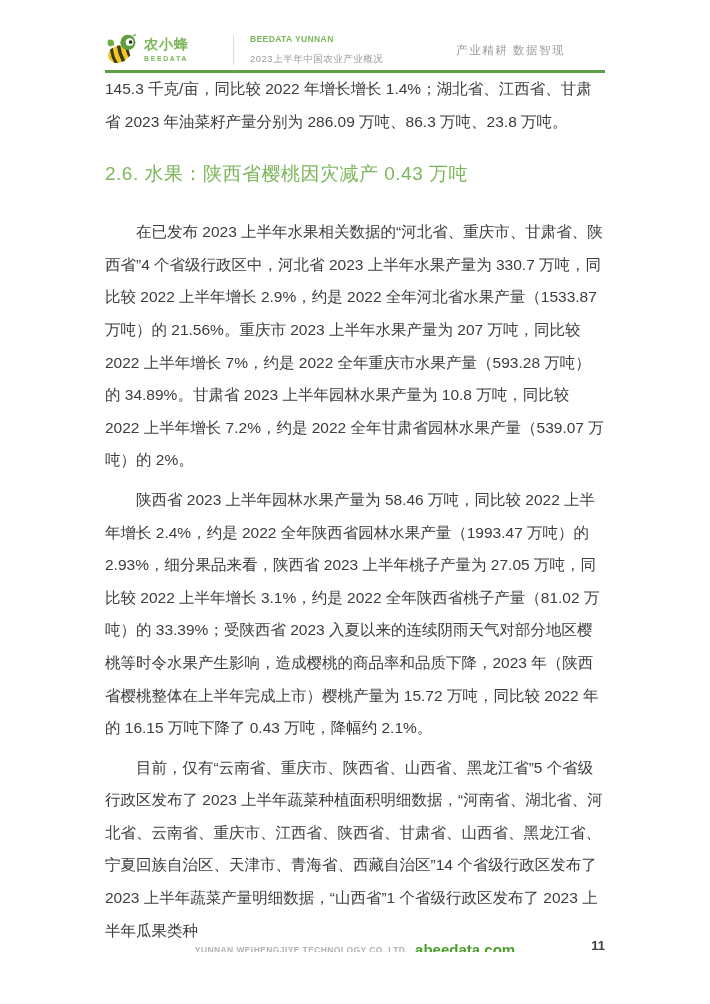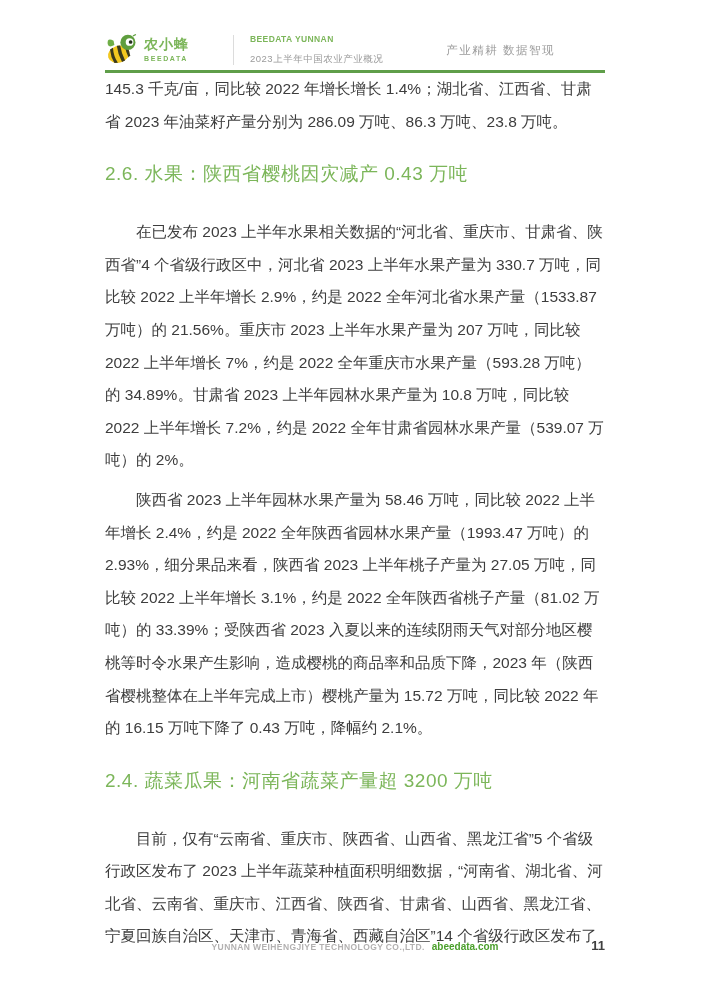--- a/index.html
+++ b/index.html
@@ -48,21 +48,21 @@
   }
   .report-meta{display:flex;flex-direction:column;line-height:1.35;}
   .report-label{
     font-size:8.5px;font-weight:700;color:var(--accent-green);
     letter-spacing:.4px;
   }
   .report-title{
     font-size:9.5px;color:#9b9b9b;letter-spacing:.5px;margin-top:8px;
   }
   .slogan{
-    margin-left:auto;margin-right:50px;
+    margin-left:auto;margin-right:40px;
     font-size:11.5px;color:#9b9b9b;letter-spacing:1.5px;
   }
   .header-rule{
     height:3px;background:var(--rule-green);border:none;
   }
   
   .doc-body{padding-top:0;}
   .para{
     font-size:15.5px;
     line-height:32.6px;
@@ -86,21 +86,21 @@
   .footer{
     position:absolute;
     left:105px;right:105px;top:941px;
     display:flex;align-items:center;justify-content:center;gap:7px;
   }
   .footer-company{
     font-size:8.5px;color:var(--footer-gray);
     letter-spacing:.4px;font-weight:600;
   }
   .footer-site{
-    font-size:10px;color:var(--link-green);font-weight:700;
+    font-size:15px;color:var(--link-green);font-weight:700;
     text-decoration:none;
   }
   .page-number{
     position:absolute;right:0;top:-3px;
     font-size:13px;font-weight:700;color:#404040;
   }
 </style>
 </head>
 <body>
 
@@ -140,21 +140,20 @@
   <hr class="header-rule">
 
   <div class="doc-body">
     <p class="para intro no-indent">145.3 千克/亩，同比较 2022 年增长增长 1.4%；湖北省、江西省、甘肃省 2023 年油菜籽产量分别为 286.09 万吨、86.3 万吨、23.8 万吨。</p>
 
     <h2 class="section-heading">2.6. 水果：陕西省樱桃因灾减产 0.43 万吨</h2>
 
     <p class="para">在已发布 2023 上半年水果相关数据的“河北省、重庆市、甘肃省、陕西省”4 个省级行政区中，河北省 2023 上半年水果产量为 330.7 万吨，同比较 2022 上半年增长 2.9%，约是 2022 全年河北省水果产量（1533.87 万吨）的 21.56%。重庆市 2023 上半年水果产量为 207 万吨，同比较 2022 上半年增长 7%，约是 2022 全年重庆市水果产量（593.28 万吨）的 34.89%。甘肃省 2023 上半年园林水果产量为 10.8 万吨，同比较 2022 上半年增长 7.2%，约是 2022 全年甘肃省园林水果产量（539.07 万吨）的 2%。</p>
     <p class="para">陕西省 2023 上半年园林水果产量为 58.46 万吨，同比较 2022 上半年增长 2.4%，约是 2022 全年陕西省园林水果产量（1993.47 万吨）的 2.93%，细分果品来看，陕西省 2023 上半年桃子产量为 27.05 万吨，同比较 2022 上半年增长 3.1%，约是 2022 全年陕西省桃子产量（81.02 万吨）的 33.39%；受陕西省 2023 入夏以来的连续阴雨天气对部分地区樱桃等时令水果产生影响，造成樱桃的商品率和品质下降，2023 年（陕西省樱桃整体在上半年完成上市）樱桃产量为 15.72 万吨，同比较 2022 年的 16.15 万吨下降了 0.43 万吨，降幅约 2.1%。</p>
 
-    <h2 class="section-heading">2.4. 蔬菜瓜果：河南省蔬菜产量超 3200 万吨</h2>
 
     <p class="para">目前，仅有“云南省、重庆市、陕西省、山西省、黑龙江省”5 个省级行政区发布了 2023 上半年蔬菜种植面积明细数据，“河南省、湖北省、河北省、云南省、重庆市、江西省、陕西省、甘肃省、山西省、黑龙江省、宁夏回族自治区、天津市、青海省、西藏自治区”14 个省级行政区发布了 2023 上半年蔬菜产量明细数据，“山西省”1 个省级行政区发布了 2023 上半年瓜果类种</p>
   </div>
 
   <div class="footer">
     <span class="footer-company">YUNNAN WEIHENGJIYE TECHNOLOGY CO.,LTD.</span>
     <a class="footer-site" href="#">abeedata.com</a>
     <span class="page-number">11</span>
   </div>
 

